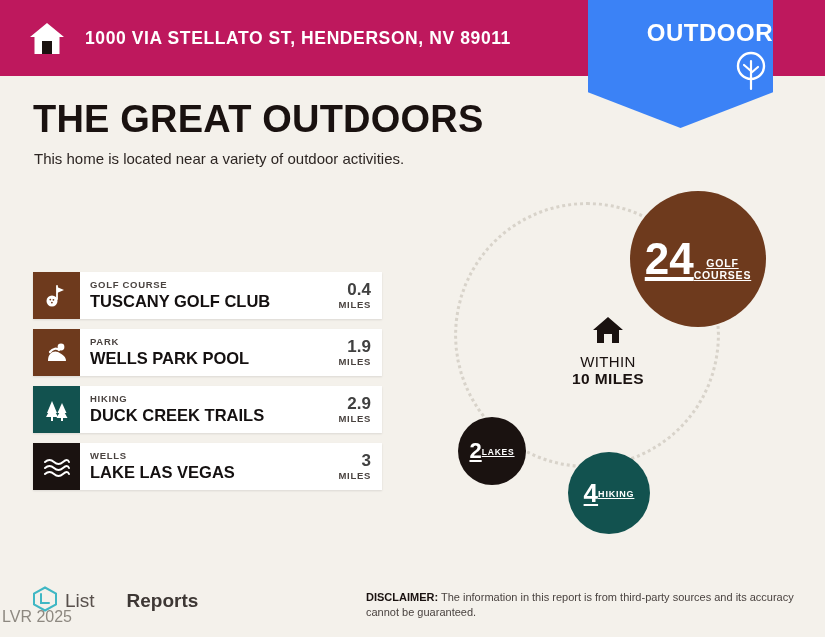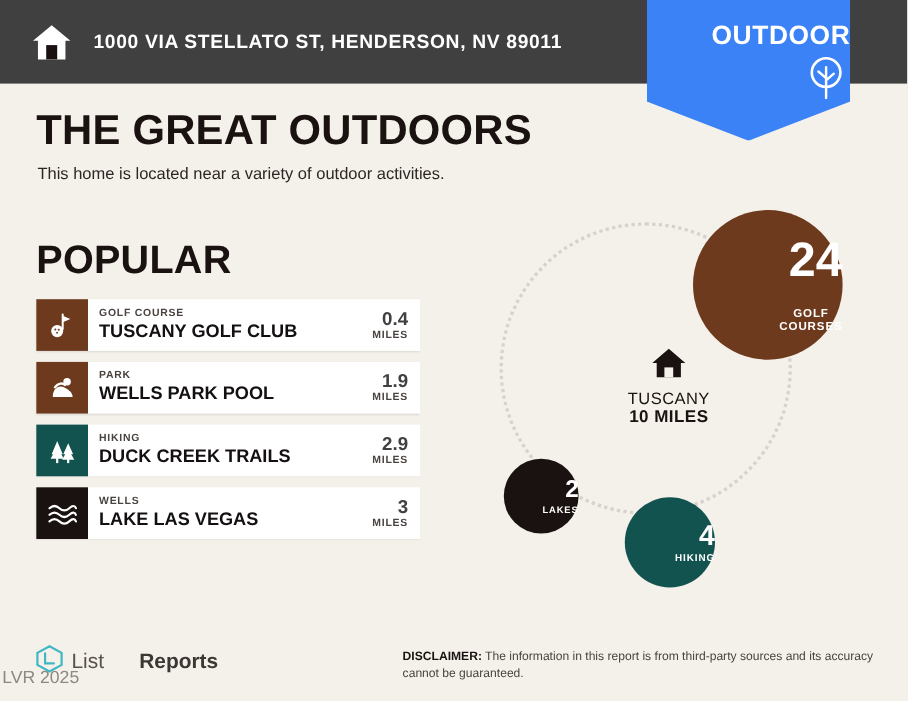--- a/index.html
+++ b/index.html
@@ -20,21 +20,21 @@
     background: #f4f1eb;
     overflow: hidden;
   }
 
   
   .header {
     position: absolute;
     left: 0; top: 0;
     width: 825px;
     height: 76px;
-    background: #404040;
+    background: #be185d;
     display: flex;
     align-items: center;
   }
   .header-home-icon {
     margin-left: 27px;
     width: 40px;
     height: 40px;
     display: block;
   }
   .header-address {
@@ -178,24 +178,25 @@
     width: 260px;
     height: 260px;
     border: 3px dotted #d8d3ca;
     border-radius: 50%;
   }
   .bubble {
     position: absolute;
     border-radius: 50%;
     color: #ffffff;
     display: flex;
-    flex-direction: column;
-    align-items: flex-end;
+    flex-direction: row;
+    align-items: center;
     justify-content: center;
     text-align: center;
+    text-decoration: underline;
   }
   .bubble .num {
     font-weight: bold;
     line-height: 1;
   }
   .bubble .lbl {
     font-weight: bold;
     letter-spacing: 0.8px;
     line-height: 1.15;
     margin-top: 3px;
@@ -308,21 +309,20 @@
     <div class="badge-tree">
       <svg width="44" height="42" viewBox="0 0 44 42">
         <circle cx="22" cy="15" r="13" fill="none" stroke="#ffffff" stroke-width="2.4"></circle>
         <path d="M22 10 L22 38 M22 20 L15 14 M22 22 L29 16" stroke="#ffffff" stroke-width="2.2" fill="none" stroke-linecap="round"></path>
       </svg>
     </div>
   </div>
 
   <div class="main-title">THE GREAT OUTDOORS</div>
   <div class="subtitle">This home is located near a variety of outdoor activities.</div>
-  <div class="popular-title">POPULAR</div>
 
   <div class="list">
 
     <div class="list-item">
       <div class="item-icon" style="background:#6e3a1d">
         <svg width="26" height="26" viewBox="0 0 26 26">
           <circle cx="8" cy="18" r="5.5" fill="#ffffff"></circle>
           <circle cx="6.3" cy="16.6" r="0.9" fill="#6e3a1d"></circle>
           <circle cx="9.4" cy="16.8" r="0.9" fill="#6e3a1d"></circle>
           <circle cx="7.9" cy="19.6" r="0.9" fill="#6e3a1d"></circle>
@@ -402,21 +402,21 @@
   <div class="diagram">
     <div class="dotted-ring"></div>
 
     <div class="center-label">
       <span class="center-home">
         <svg width="34" height="30" viewBox="0 0 34 30">
           <path d="M17 2 L32 15 L28 15 L28 28 L6 28 L6 15 L2 15 Z" fill="#1a1210"></path>
           <rect x="13" y="19" width="8" height="9" fill="#f4f1eb"></rect>
         </svg>
       </span>
-      <div class="center-line1">TUSCANY</div>
+      <div class="center-line1">WITHIN</div>
       <div class="center-line2">10 MILES</div>
     </div>
 
     <div class="bubble bub-golf">
       <div class="num">24</div>
       <div class="lbl">
         <span>GOLF</span><br>
         <span>COURSES</span>
       </div>
     </div>

